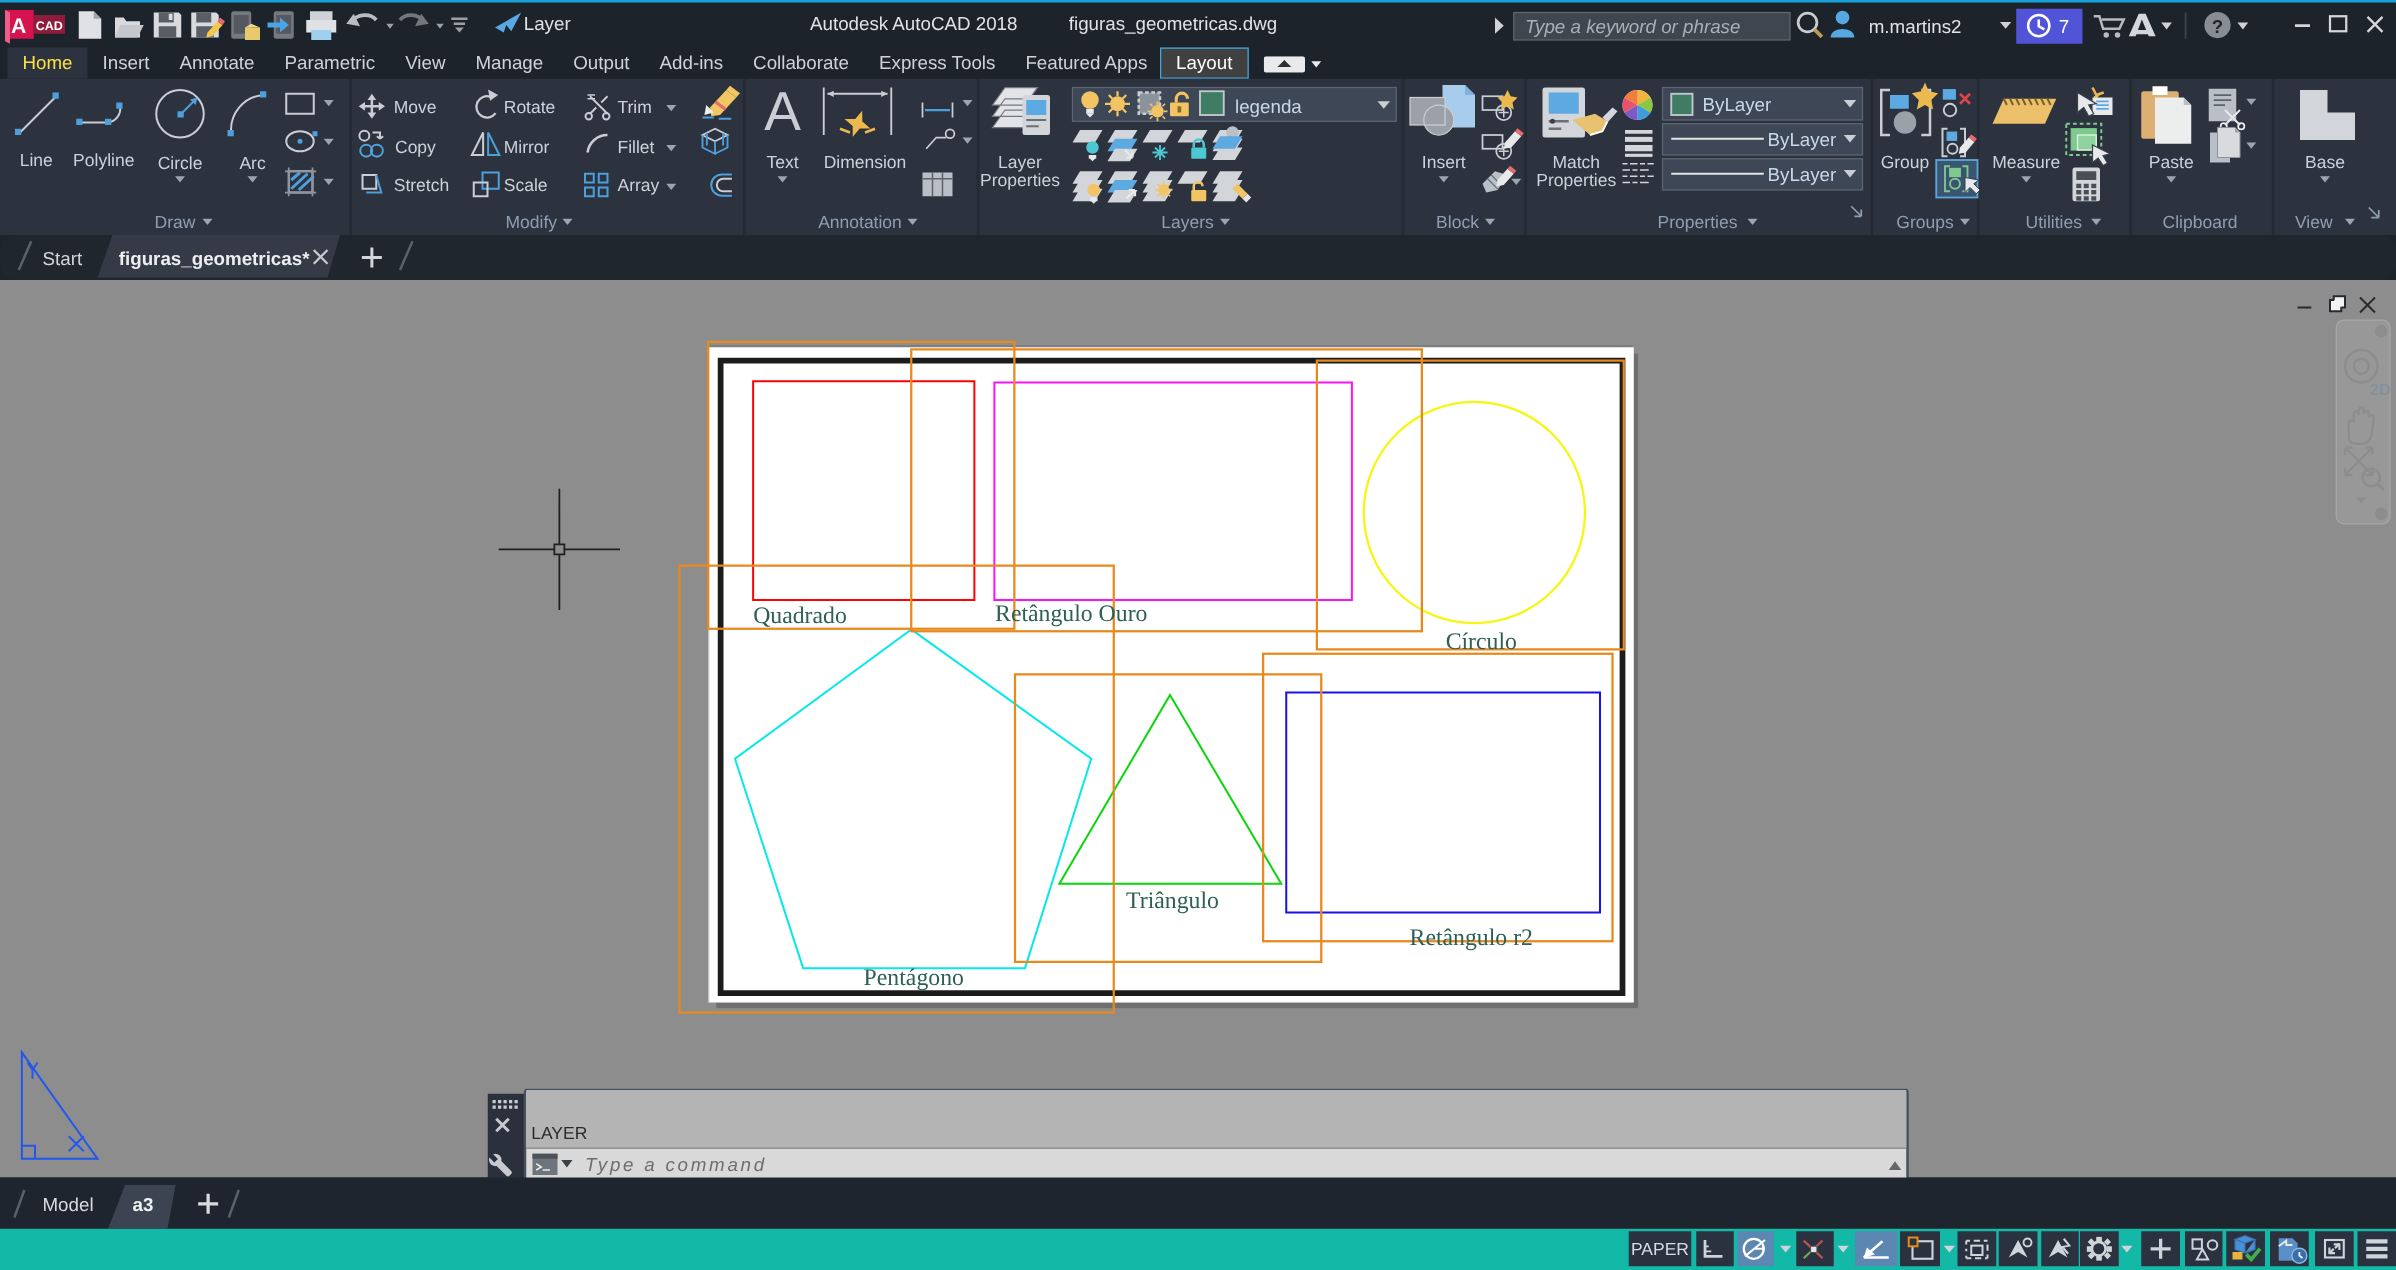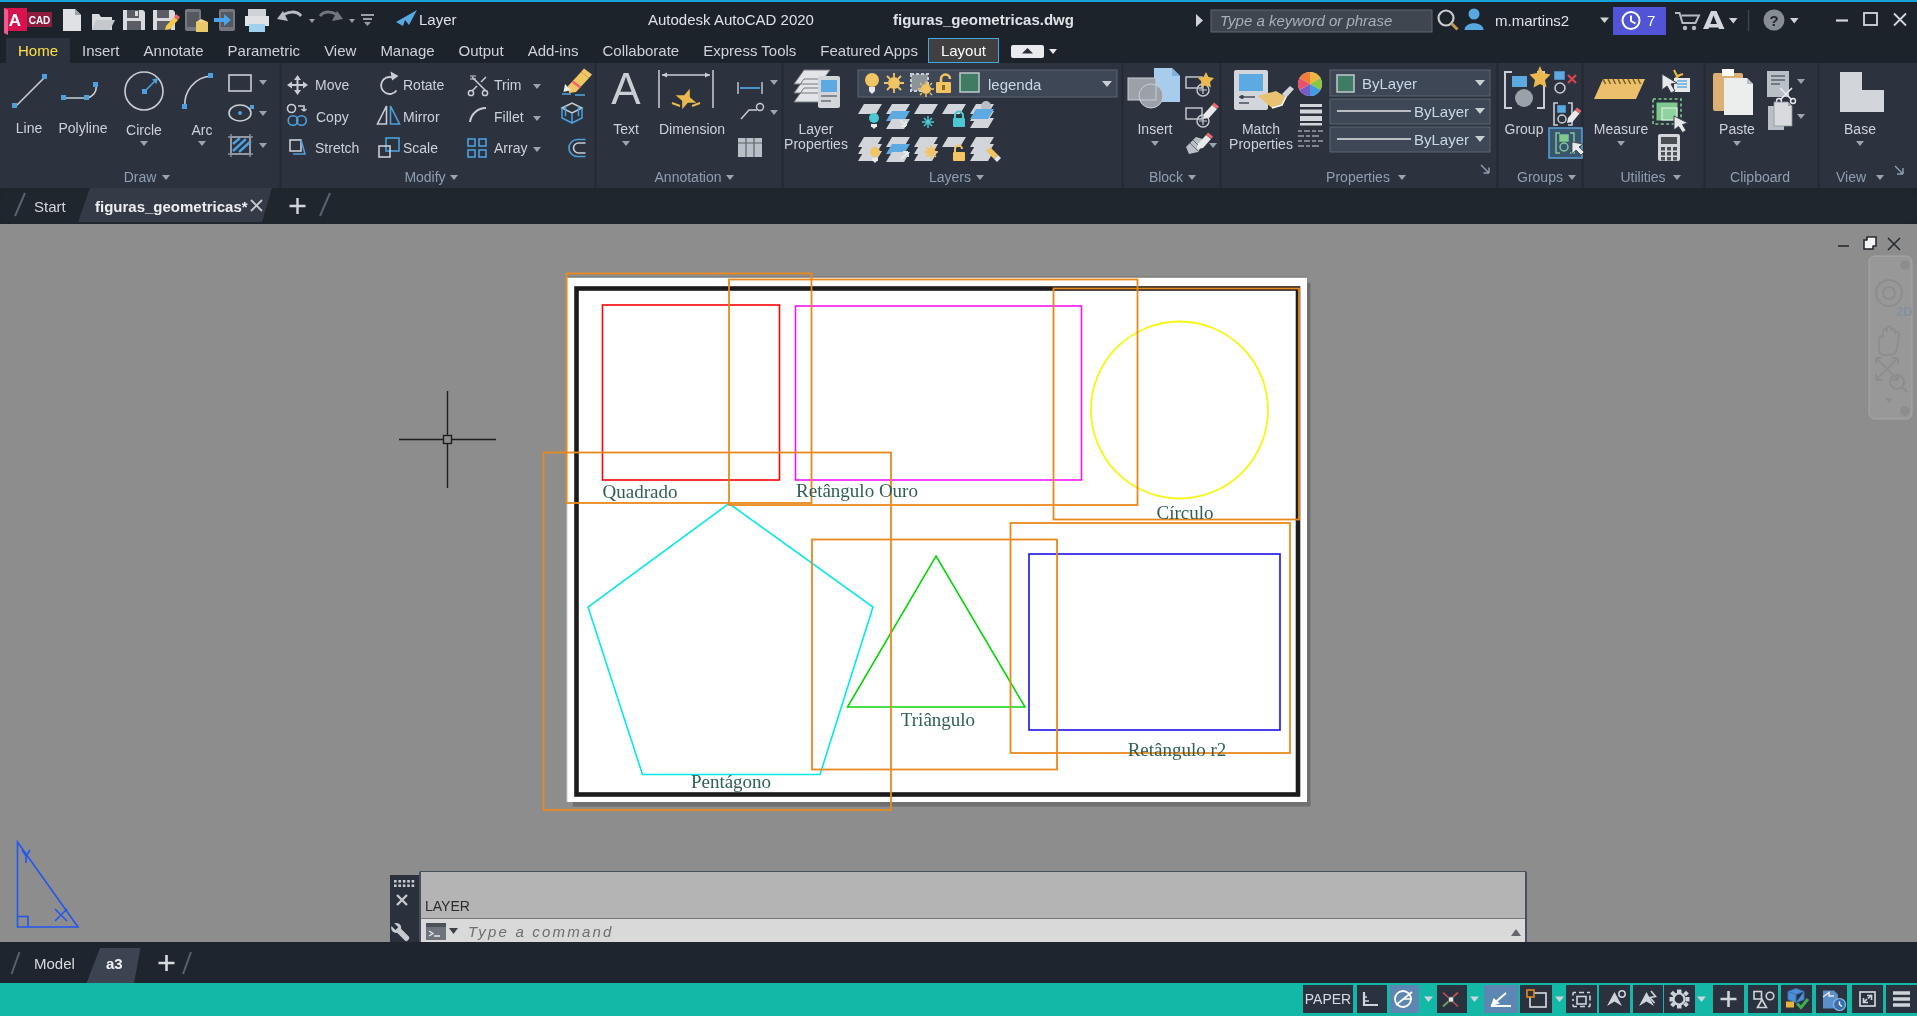--- a/index.html
+++ b/index.html
@@ -137,22 +137,22 @@
 
   <path d="M320 14 C324 9 334 8 340 16" stroke="#72777d" stroke-width="3" fill="none"></path>
         <path d="M343 17 L332 19 L337 9 Z" fill="#72777d"></path>
   <path d="M349 17 l6 0 l-3 4 z" fill="#9aa0a6"></path>
   <path d="M361 13 l13 0 M363 17 l9 0" stroke="#9aa0a6" stroke-width="2"></path>
         <path d="M364 20 l7 0 l-3.5 4 z" fill="#9aa0a6"></path>
 
   <path d="M396 20 L417 8 L409 23 L405 18 L403 24 Z" fill="#58a8e4"></path>
  </svg>
  <span class="abs ttxt" style="left:419px;top:1px;">Layer</span>
- <span class="abs ttxt" style="left:648px;top:1px;">Autodesk AutoCAD 2020</span>
- <span class="abs ttxt" style="left:893px;top:1px;font-weight:bold;">figuras_geometricas.dwg</span>
+ <span class="abs ttxt" style="left:648px;top:1px;">Autodesk AutoCAD 2018</span>
+ <span class="abs ttxt" style="left:855px;top:1px;">figuras_geometricas.dwg</span>
  <svg class="abs" style="left:1190px;top:0" width="727" height="38" viewBox="1190 0 727 38" font-family="Liberation Sans">
   <path d="M1196 12 l7 6.5 l-7 6.5 z" fill="#cfd3d8"></path>
   <rect x="1211" y="8" width="221" height="22" fill="#3f464f" stroke="#5f666e"></rect>
   <text x="1220" y="24" fill="#aab0b7" font-size="15" font-style="italic">Type a keyword or phrase</text>
   <circle cx="1446" cy="16" r="7.5" fill="none" stroke="#c8cccf" stroke-width="2.2"></circle>
         <path d="M1451.5 21.5 l6 6" stroke="#bd9a54" stroke-width="3"></path>
   <circle cx="1474" cy="12" r="5.5" fill="#58a8e0"></circle>
         <path d="M1464.5 28 c0 -9 19 -9 19 0 z" fill="#58a8e0"></path>
   <text x="1495" y="24" fill="#dfe2e6" font-size="15">m.martins2</text>
   <path d="M1600 15.5 l9 0 l-4.5 5.5 z" fill="#cfd3d8"></path>

